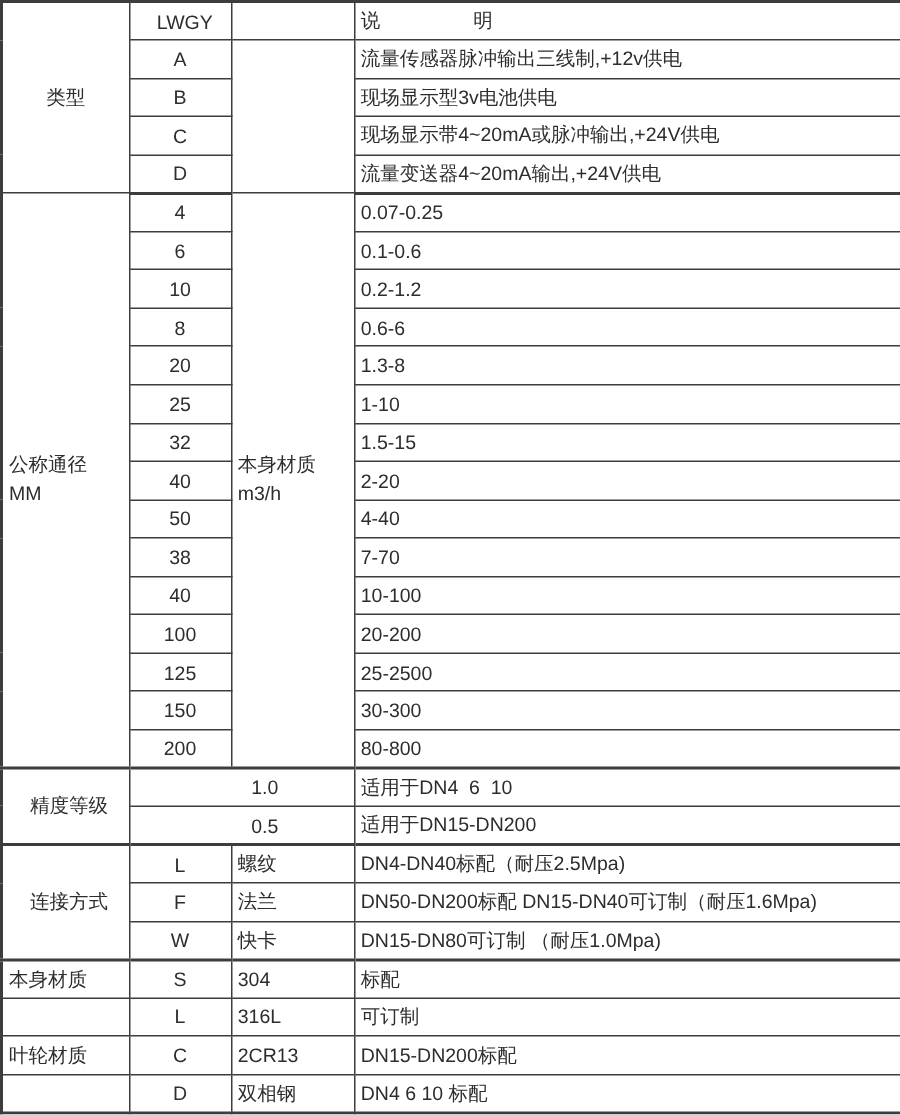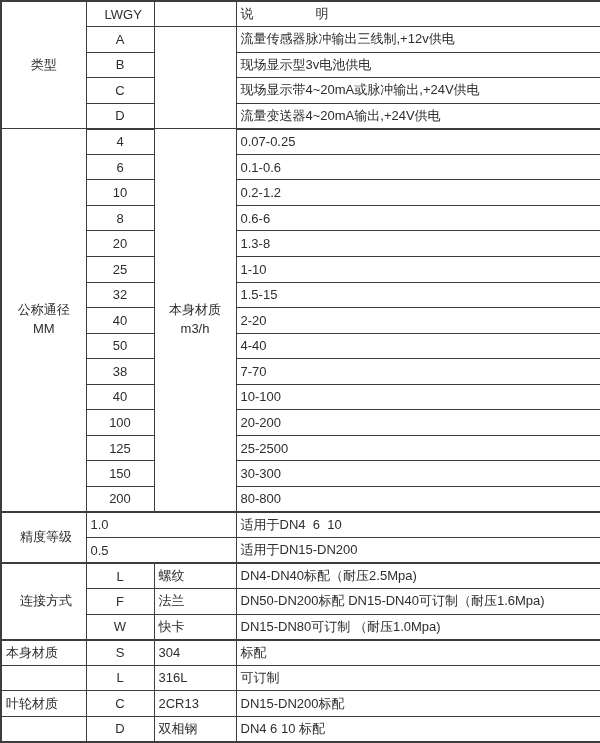--- a/index.html
+++ b/index.html
@@ -24,23 +24,23 @@
     height: 25px;
     font-size: 13px;
     color: #2d2d2d;
     padding: 0 4px;
     overflow: hidden;
     vertical-align: middle;
     white-space: pre;
   }
   td.c  { text-align: center; padding: 0 18px; }
   td.l  { text-align: left; }
-  td.multiline { white-space: pre-line; text-align: center; line-height: 1.45; }
+  td.multiline { white-space: pre-line; line-height: 1.45; }
   td.desc-header { letter-spacing: 62px; }
-  td.acc-val { text-align: left; padding-right: 50px; }
+  td.acc-val { text-align: right; padding-right: 50px; }
   
   td.sb { border-bottom: 2px solid #3d3d3d; }
 </style>
 </head>
 <body>
 
 <table class="spec">
   <colgroup>
     <col style="width:85px">
     <col style="width:68px">

